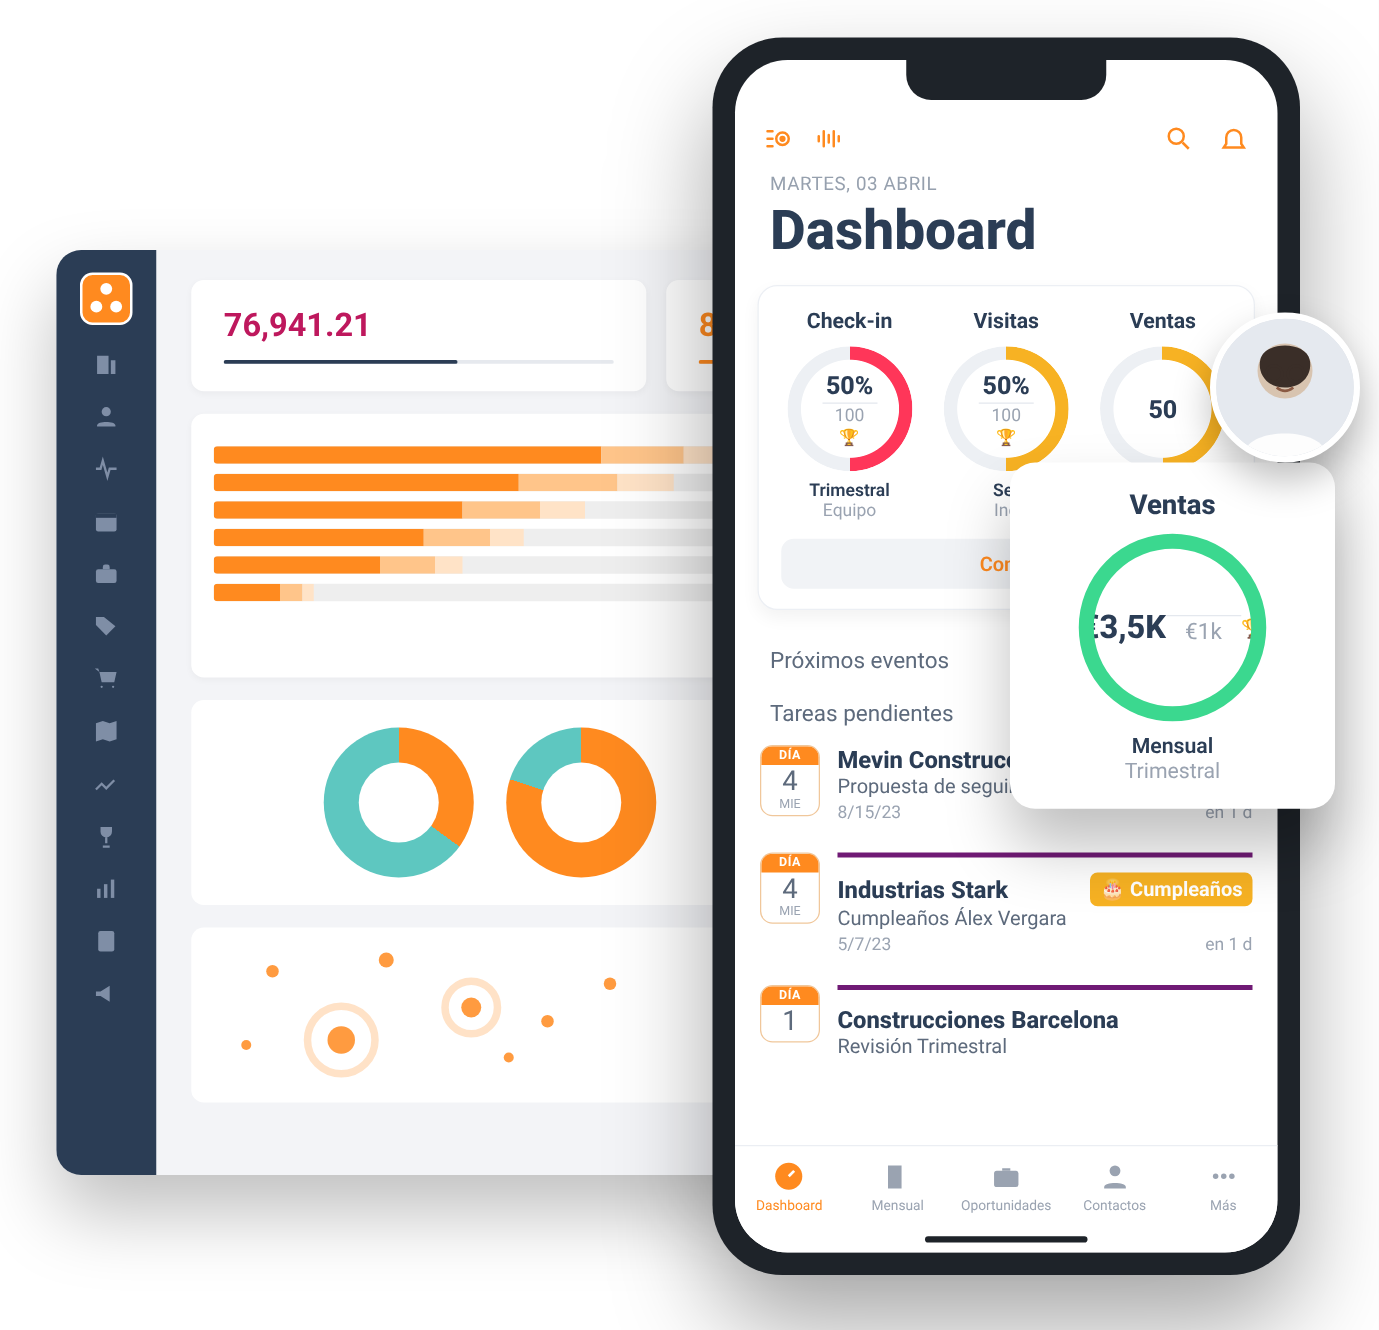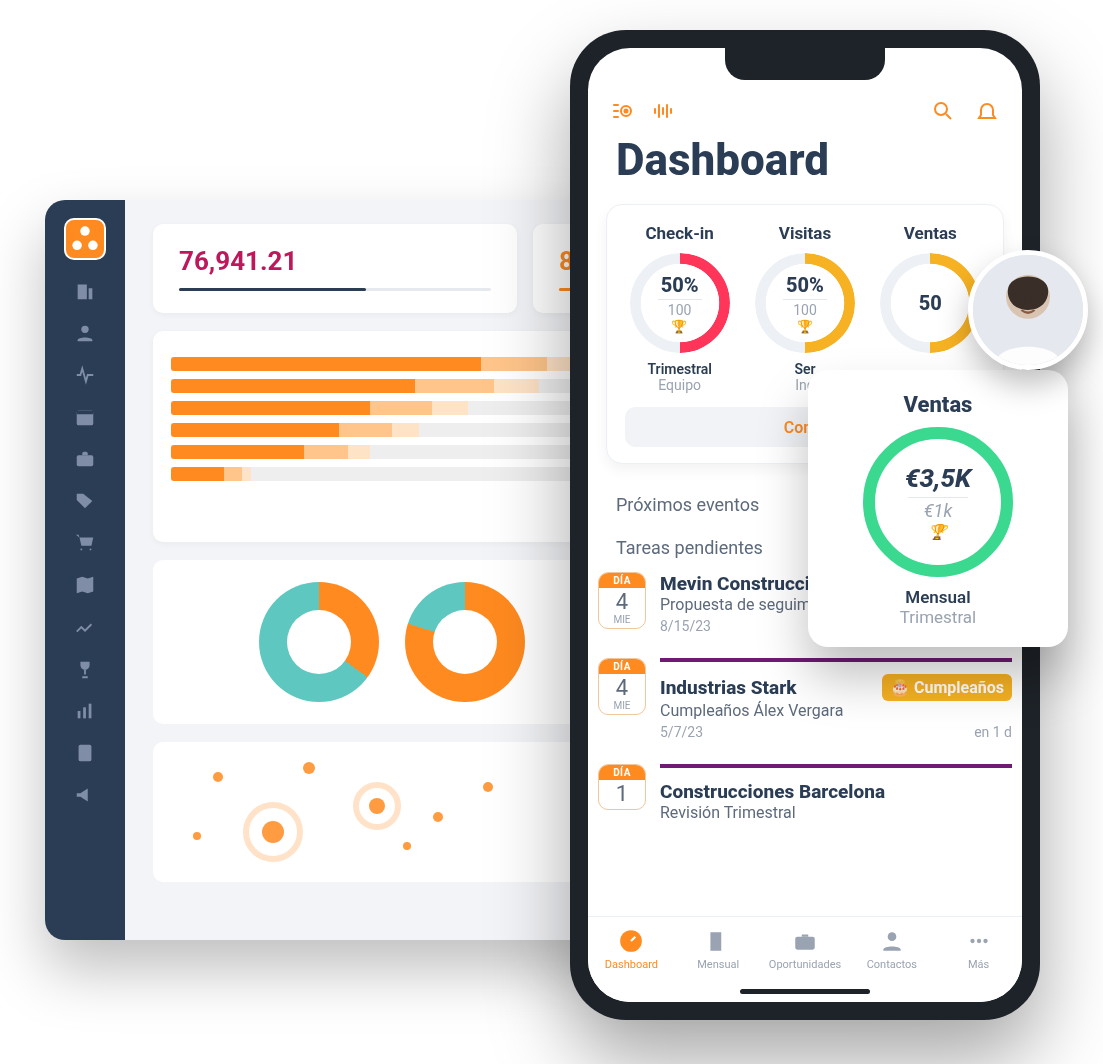--- a/index.html
+++ b/index.html
@@ -105,21 +105,21 @@
   .gauge .pct{font-weight:800;font-size:20px;color:#2b3d55;}
   .gauge .sub{color:#9aa3b1;font-size:14px;border-top:1px solid #e4e8ee;padding-top:2px;margin-top:2px;width:44px;text-align:center;}
   .gauge .trophy{color:#c2c8d1;font-size:13px;margin-top:1px;}
   .period{font-size:14px;color:#2b3d55;font-weight:600;margin-top:8px;}
   .scope{font-size:14px;color:#9aa3b1;}
 
   .comp-btn{margin:14px 8px 6px;height:40px;border-radius:10px;background:#f1f3f6;color:#ff8a1f;font-weight:600;display:flex;align-items:center;justify-content:center;}
 
   .section-h{padding:0 28px;font-size:18px;color:#5d6a7c;margin-top:22px;}
 
-  .events{padding:2px 6px 0;}
+  .events{padding:2px 16px 0;}
   .event{display:flex;gap:14px;padding:12px 4px;align-items:flex-start;}
   .event + .event .ev-body{border-top:4px solid #701a75;padding-top:12px;}
   .date-chip{width:48px;border-radius:10px;overflow:hidden;flex-shrink:0;text-align:center;background:#fff;border:1px solid #f0c79b;}
   .date-chip .top{background:#ff8a1f;color:#fff;font-size:10px;font-weight:700;padding:2px 0;letter-spacing:.5px;}
   .date-chip .num{font-size:22px;font-weight:400;color:#5d6a7c;padding-top:1px;}
   .date-chip .dow{font-size:10px;color:#9aa3b1;padding-bottom:3px;}
   .ev-body{flex:1;}
   .ev-title{font-size:19px;font-weight:800;color:#2b3d55;}
   .ev-sub{font-size:16px;color:#5d6a7c;}
   .ev-meta{display:flex;justify-content:space-between;font-size:14px;color:#9aa3b1;margin-top:4px;}
@@ -132,21 +132,21 @@
   .tab svg{width:26px;height:26px;fill:currentColor;}
   .home-ind{position:absolute;bottom:8px;left:50%;transform:translateX(-50%);width:130px;height:5px;background:#1e2329;border-radius:3px;}
 
   
   .popover{
     position:absolute; top:370px; left:808px; width:260px;
     background:#fff;border-radius:20px;box-shadow:0 30px 50px rgba(0,0,0,.25);
     padding:22px 20px 20px;text-align:center;z-index:20;
   }
   .popover .title{font-size:22px;font-weight:800;color:#2b3d55;margin-bottom:10px;}
-  .big-gauge{width:150px;height:150px;margin:6px auto 10px;border-radius:50%;position:relative;display:flex;flex-direction:column;align-items:center;justify-content:center;font-style:italic;}
+  .big-gauge{width:150px;height:150px;margin:6px auto 10px;border-radius:50%;position:relative;display:flex;align-items:center;justify-content:center;}
   .big-gauge .ring-g{position:absolute;inset:0;border-radius:50%;border:12px solid #3bd88f;}
   .big-gauge .val{font-size:26px;font-weight:800;color:#2b3d55;}
   .big-gauge .tgt{font-size:18px;color:#9aa3b1;border-top:1px solid #e4e8ee;margin-top:4px;padding-top:2px;width:60px;text-align:center;}
   .big-gauge .tro{color:#c2c8d1;font-size:15px;margin-top:2px;}
 
   .avatar{position:absolute;top:250px;left:968px;width:120px;height:120px;border-radius:50%;background:#dfe3e9;border:5px solid #fff;box-shadow:0 15px 30px rgba(0,0,0,.25);z-index:30;overflow:hidden;}
   .avatar svg{width:100%;height:100%;}
 </style>
 </head>
 <body>
@@ -350,20 +350,21 @@
             </svg>
           </span>
         <span class="ph-icon">
             <svg viewBox="0 0 24 24">
               <path d="M6 16V11a6 6 0 1112 0v5l2 3H4l2-3z"></path>
             </svg>
           </span>
       </div>
     </div>
 
+    <div class="dateline">MARTES, 03 ABRIL</div>
     <div class="dash-title">Dashboard</div>
 
     <div class="card">
       <div class="kpi-row" id="kpi-row">
           <div class="kpi-col">
       <div class="kpi-label">Check-in</div>
       <div class="gauge">
         <div class="gauge-track" style="background:conic-gradient(#ff3659 0 50%, #edf0f4 50% 100%);
              -webkit-mask:radial-gradient(circle, transparent 55%, #000 56%);mask:radial-gradient(circle, transparent 55%, #000 56%);"></div>
         <div class="pct">50%</div>

